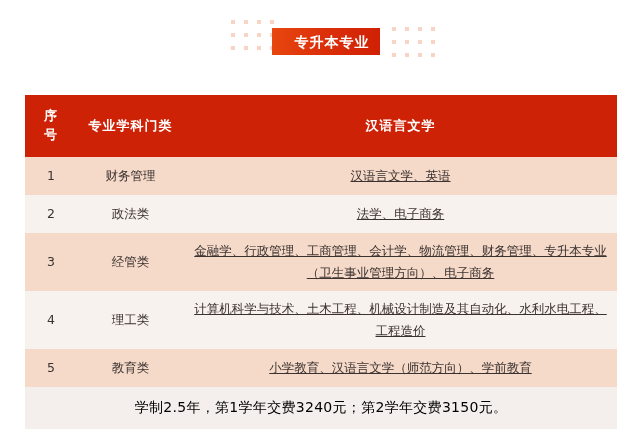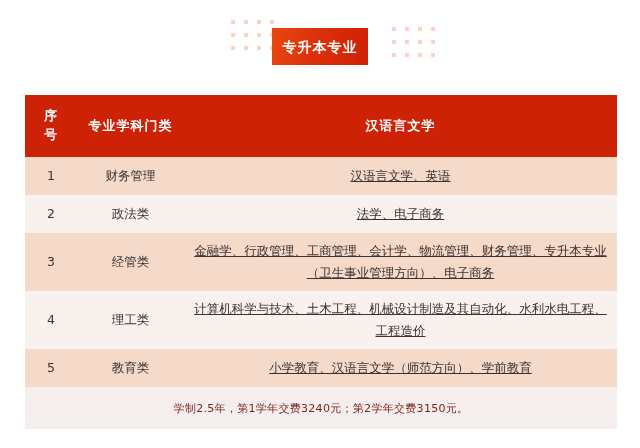--- a/index.html
+++ b/index.html
@@ -38,26 +38,27 @@
     background: #f9d3c4;
   }
   .dots-left { left: 231px; top: 20px; }
   .dots-right { left: 392px; top: 27px; }
 
   .badge {
     position: absolute;
     left: 272px;
     top: 28px;
     width: 96px;
-    height: 37px;
+    height: 27px;
     background: linear-gradient(100deg, #e8480f 0%, #dc300a 45%, #d02005 100%);
     display: flex;
     align-items: center;
     justify-content: center;
     letter-spacing: 1px;
+    padding-left: 12px;
   }
   .badge-text {
     color: #ffffff;
     font-size: 14px;
     font-weight: bold;
     line-height: 1;
     white-space: nowrap;
   }
 
   
@@ -107,22 +108,22 @@
 
   tr.r1 td { height: 38px; }
   tr.r2 td { height: 38px; }
   tr.r3 td { height: 58px; }
   tr.r4 td { height: 58px; }
   tr.r5 td { height: 38px; }
 
   tfoot td {
     background: #f4efec;
     height: 42px;
-    font-size: 11px;
-    color: #7f1d1d;
+    font-size: 14px;
+    color: #000000;
     border: none;
     letter-spacing: 0.3px;
   }
   .cell-wide { padding: 0 22px; }
 </style>
 </head>
 <body>
 
 <div class="banner">
 

